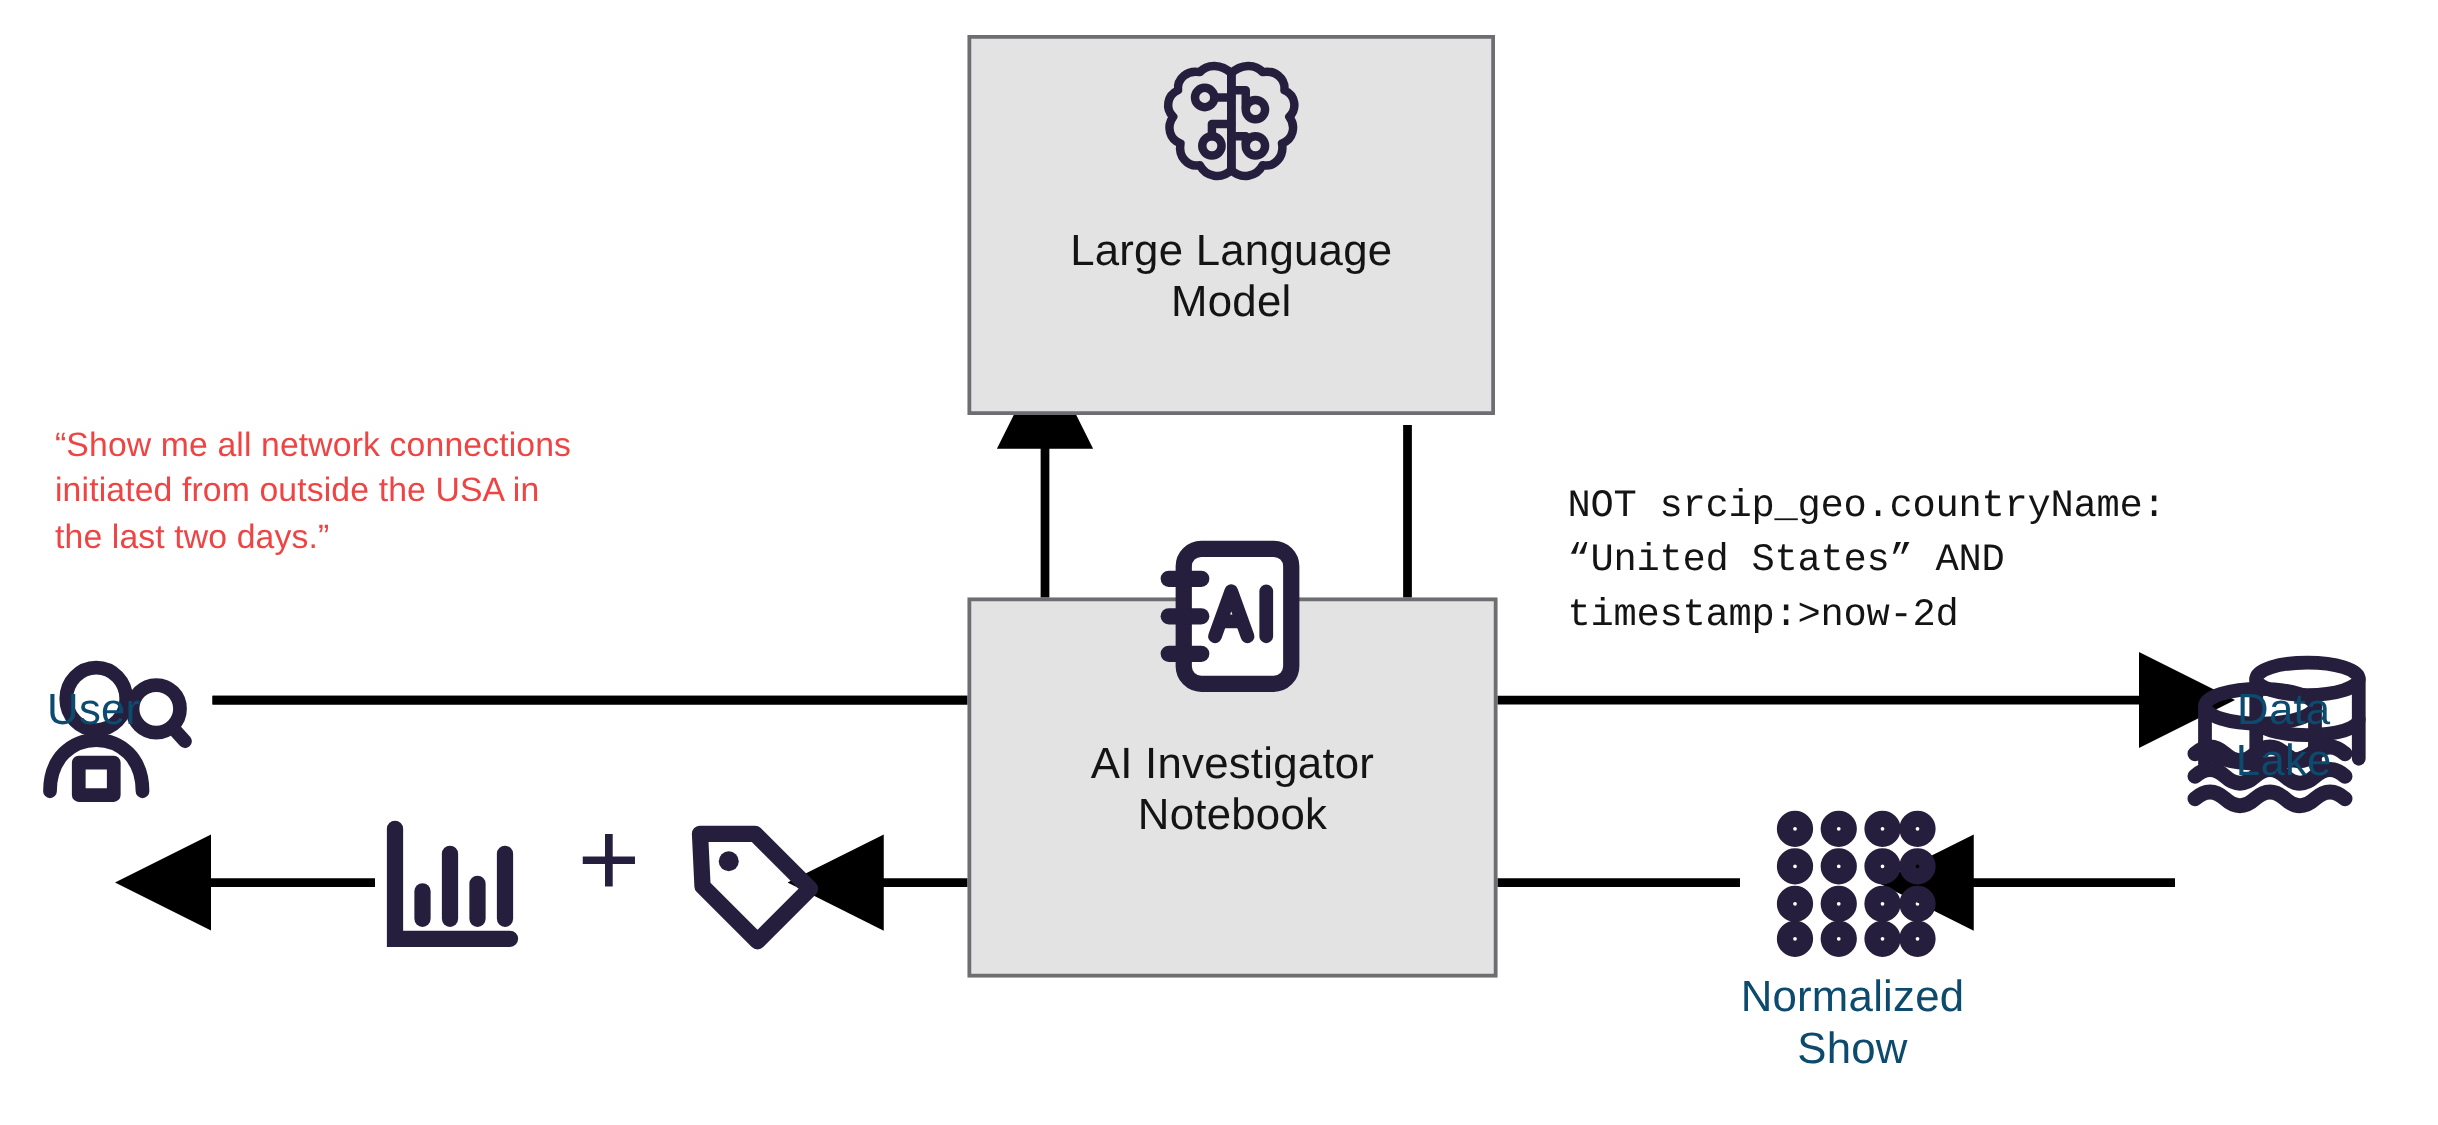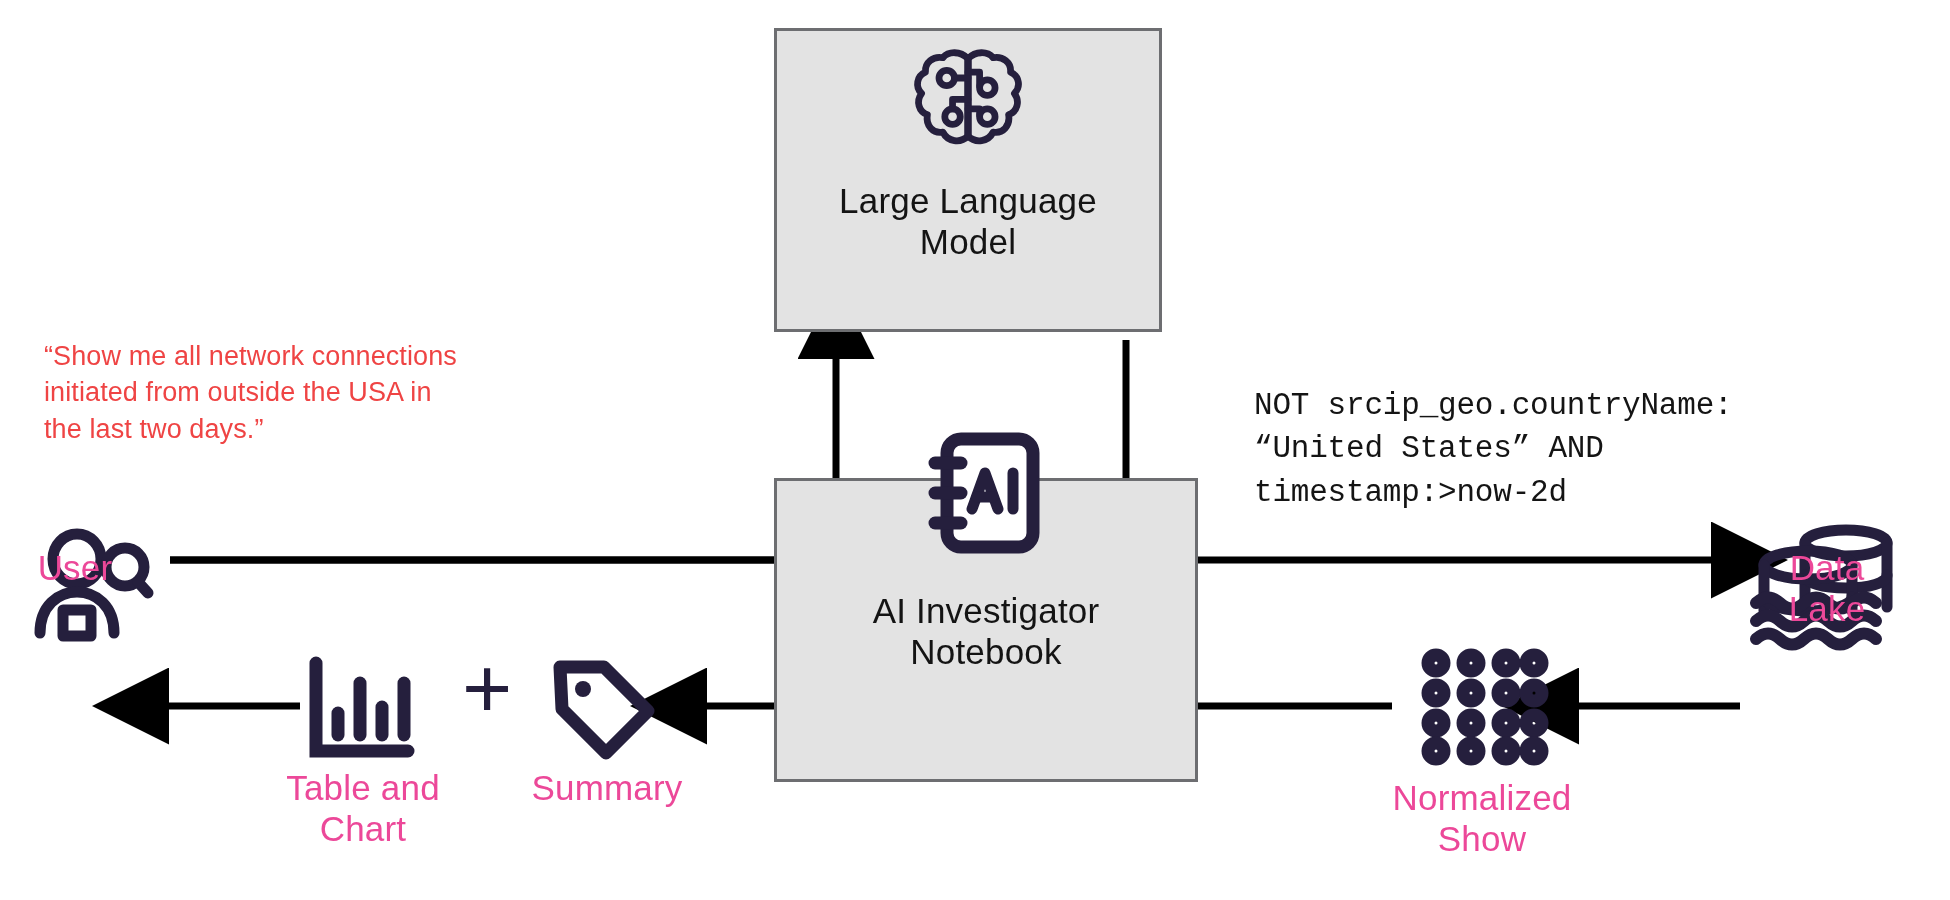--- a/index.html
+++ b/index.html
@@ -36,21 +36,21 @@
     font-size: 35px;
     line-height: 1.17;
     font-weight: 300;
     letter-spacing: 0.2px;
     white-space: pre-line;
   }
 
   
   .label {
     position: absolute;
-    color: #ec4899;
+    color: #0c4a6e;
     font-size: 35px;
     line-height: 1.17;
     font-weight: 300;
     text-align: center;
     white-space: pre-line;
     letter-spacing: 0.2px;
   }
   .quote-text {
     position: absolute;
     color: #ef4444;
@@ -107,21 +107,21 @@
 
     <line x1="1126" y1="340" x2="1126" y2="563" stroke="#000000" stroke-width="7"></line>
 
     <line x1="1740" y1="706" x2="1572" y2="706" stroke="#000000" stroke-width="7" marker-end="url(#ah-left)"></line>
 
     <line x1="1392" y1="706" x2="700" y2="706" stroke="#000000" stroke-width="7" marker-end="url(#ah-left)"></line>
 
     <line x1="300" y1="706" x2="162" y2="706" stroke="#000000" stroke-width="7" marker-end="url(#ah-left)"></line>
   </svg>
 
-  <div class="node-box" style="left:774px; top:28px; width:388px; height:304px;">
+  <div class="node-box" style="left:774px; top:28px; width:422px; height:304px;">
     <div class="icon-wrap" style="left:50%; top:14px; transform:translateX(-50%); width:116px; height:124px;">
       <svg viewBox="0 0 120 128" width="116" height="124" fill="none" stroke="#251f3d" stroke-width="7" stroke-linecap="round" stroke-linejoin="round">
 
         <path d="M60 14
                  C52 6 40 6 34 13
                  C24 11 15 18 16 28
                  C7 32 5 43 12 50
                  C6 58 9 69 18 72
                  C16 83 24 92 34 90
                  C39 100 52 102 60 94
@@ -254,26 +254,23 @@
     <svg viewBox="0 0 108 105" width="108" height="105">
       <g stroke="#251f3d" stroke-width="13" stroke-linecap="round" fill="none">
         <path d="M8 8 L8 96 L100 96"></path>
         <line x1="30" y1="58" x2="30" y2="80"></line>
         <line x1="52" y1="28" x2="52" y2="80"></line>
         <line x1="74" y1="52" x2="74" y2="80"></line>
         <line x1="96" y1="28" x2="96" y2="80"></line>
       </g>
     </svg>
   </div>
-  <div class="label" style="left:222px; top:768px; width:282px;">Table and
-Chart</div>
 
   <div class="plus-sign" style="left:462px; top:645px;">+</div>
 
   <div class="icon-wrap" style="left:550px; top:655px; width:108px; height:105px;">
     <svg viewBox="0 0 108 105" width="108" height="105" fill="none" stroke="#251f3d" stroke-width="13" stroke-linecap="round" stroke-linejoin="round">
       <path d="M10 12 L54 12 L98 56 L56 98 L12 54 Z"></path>
       <circle cx="33" cy="34" r="8" fill="#251f3d" stroke="none"></circle>
     </svg>
   </div>
-  <div class="label" style="left:512px; top:768px; width:190px;">Summary</div>
 
 </div>
 
 </body></html>

